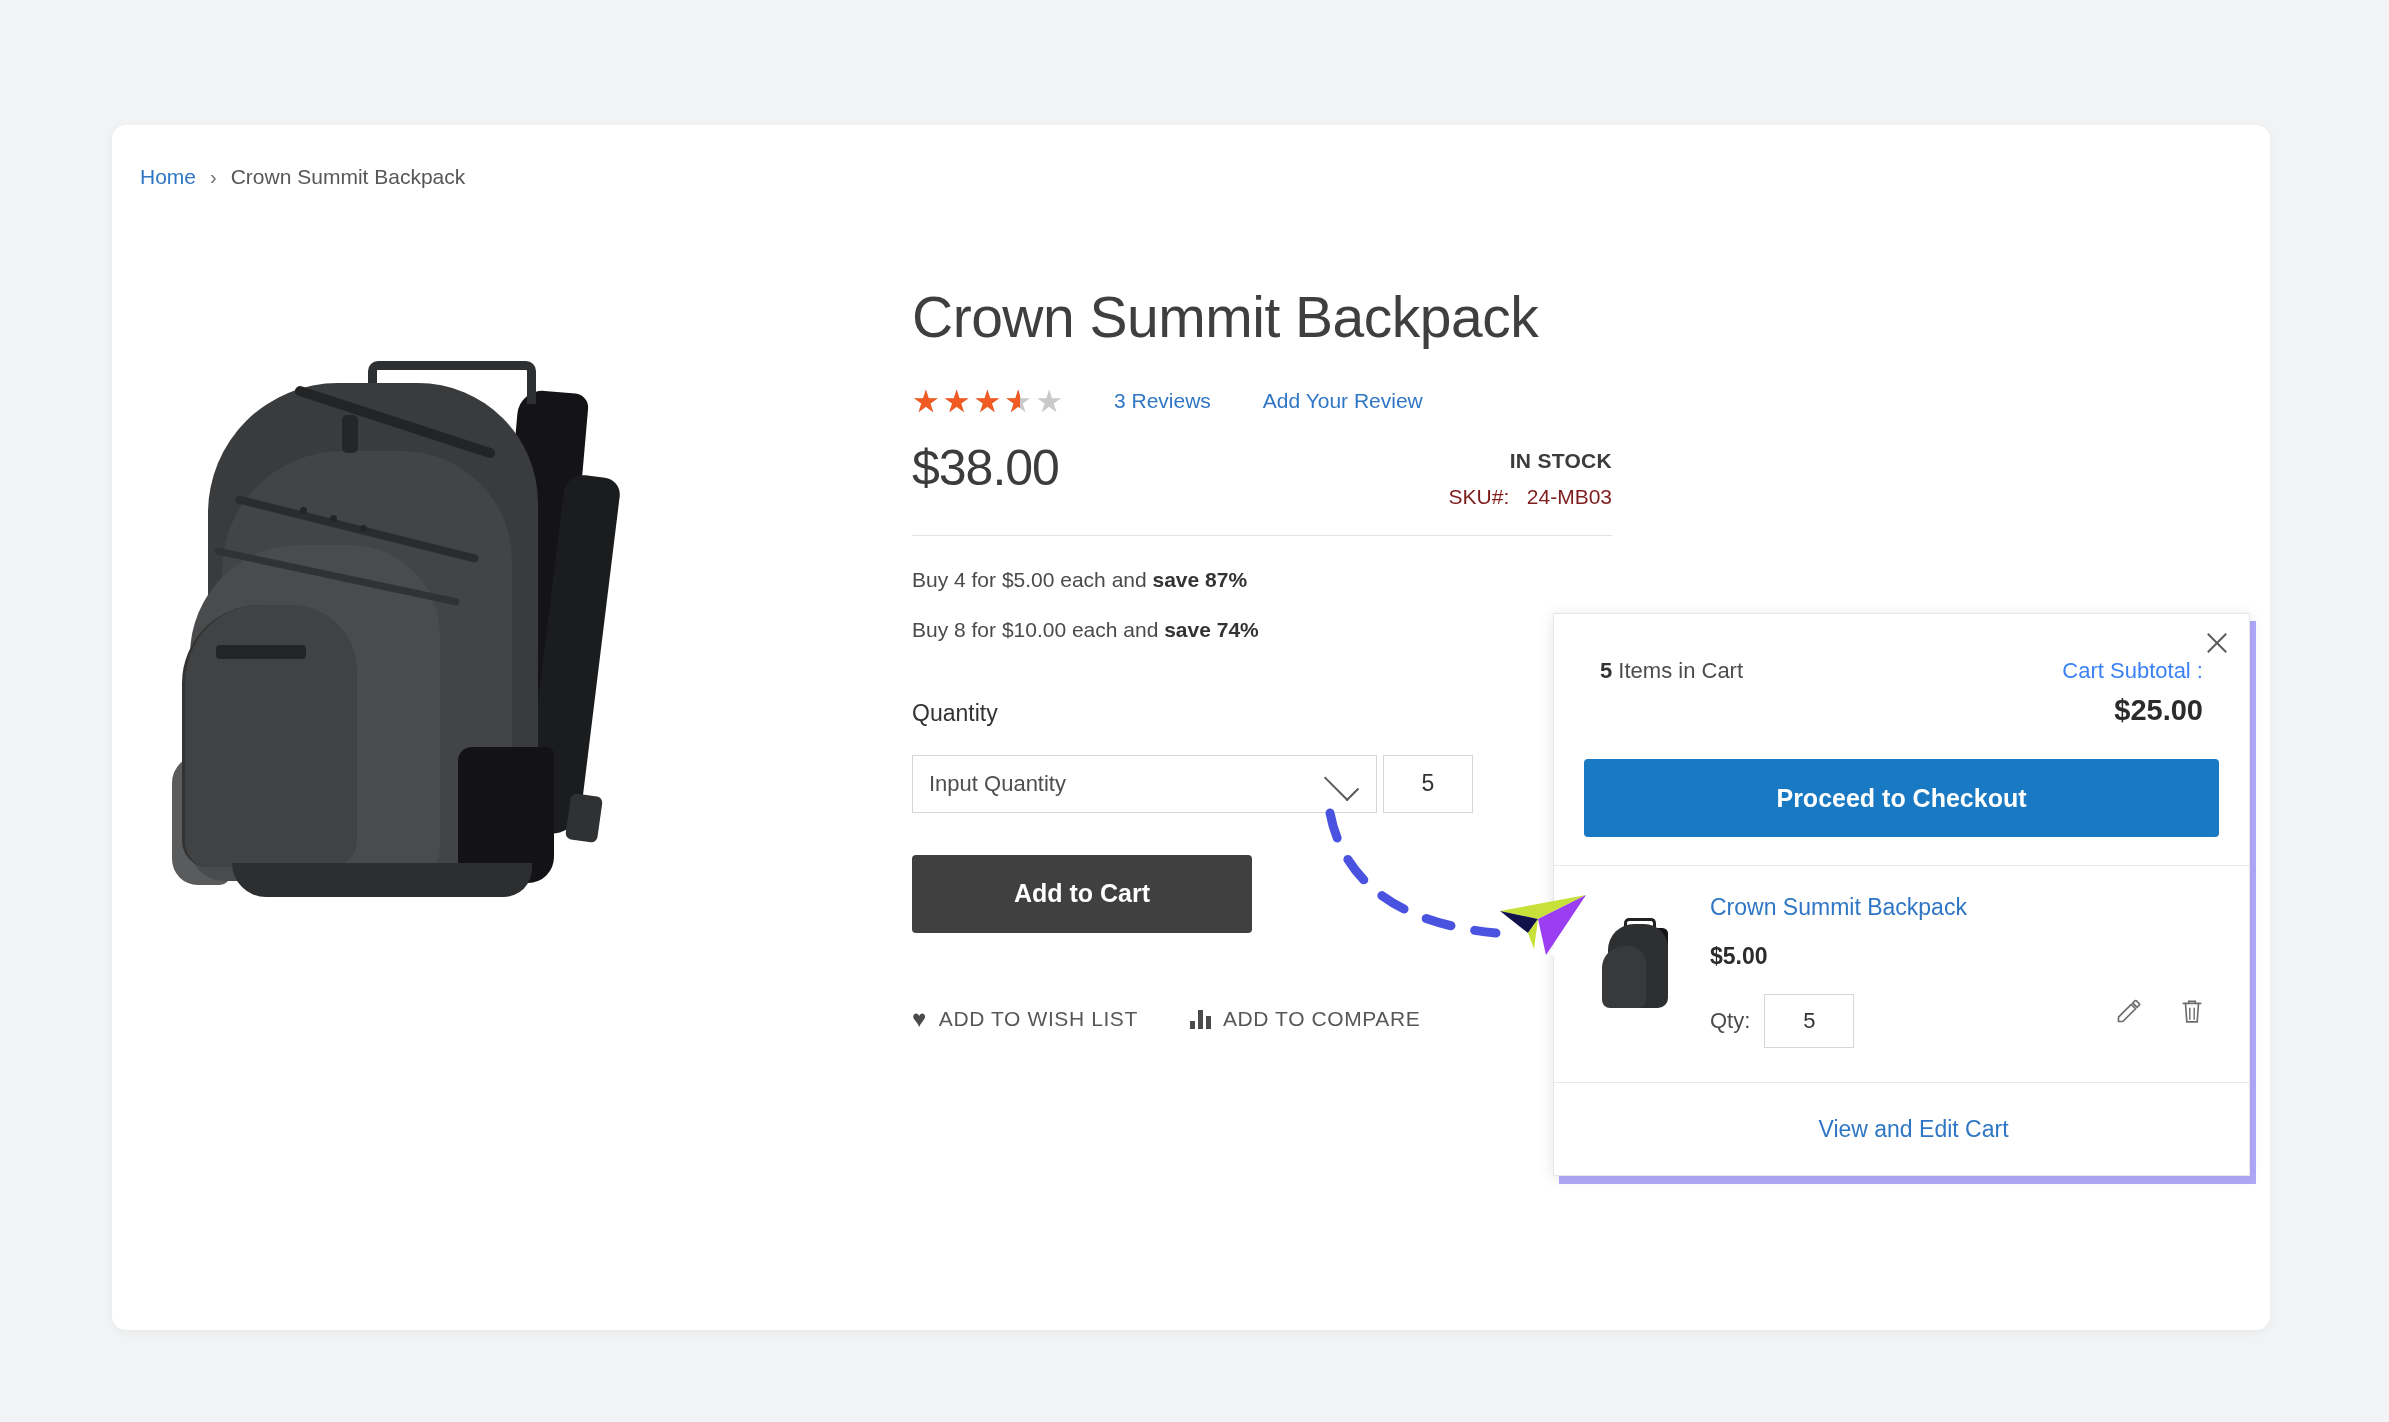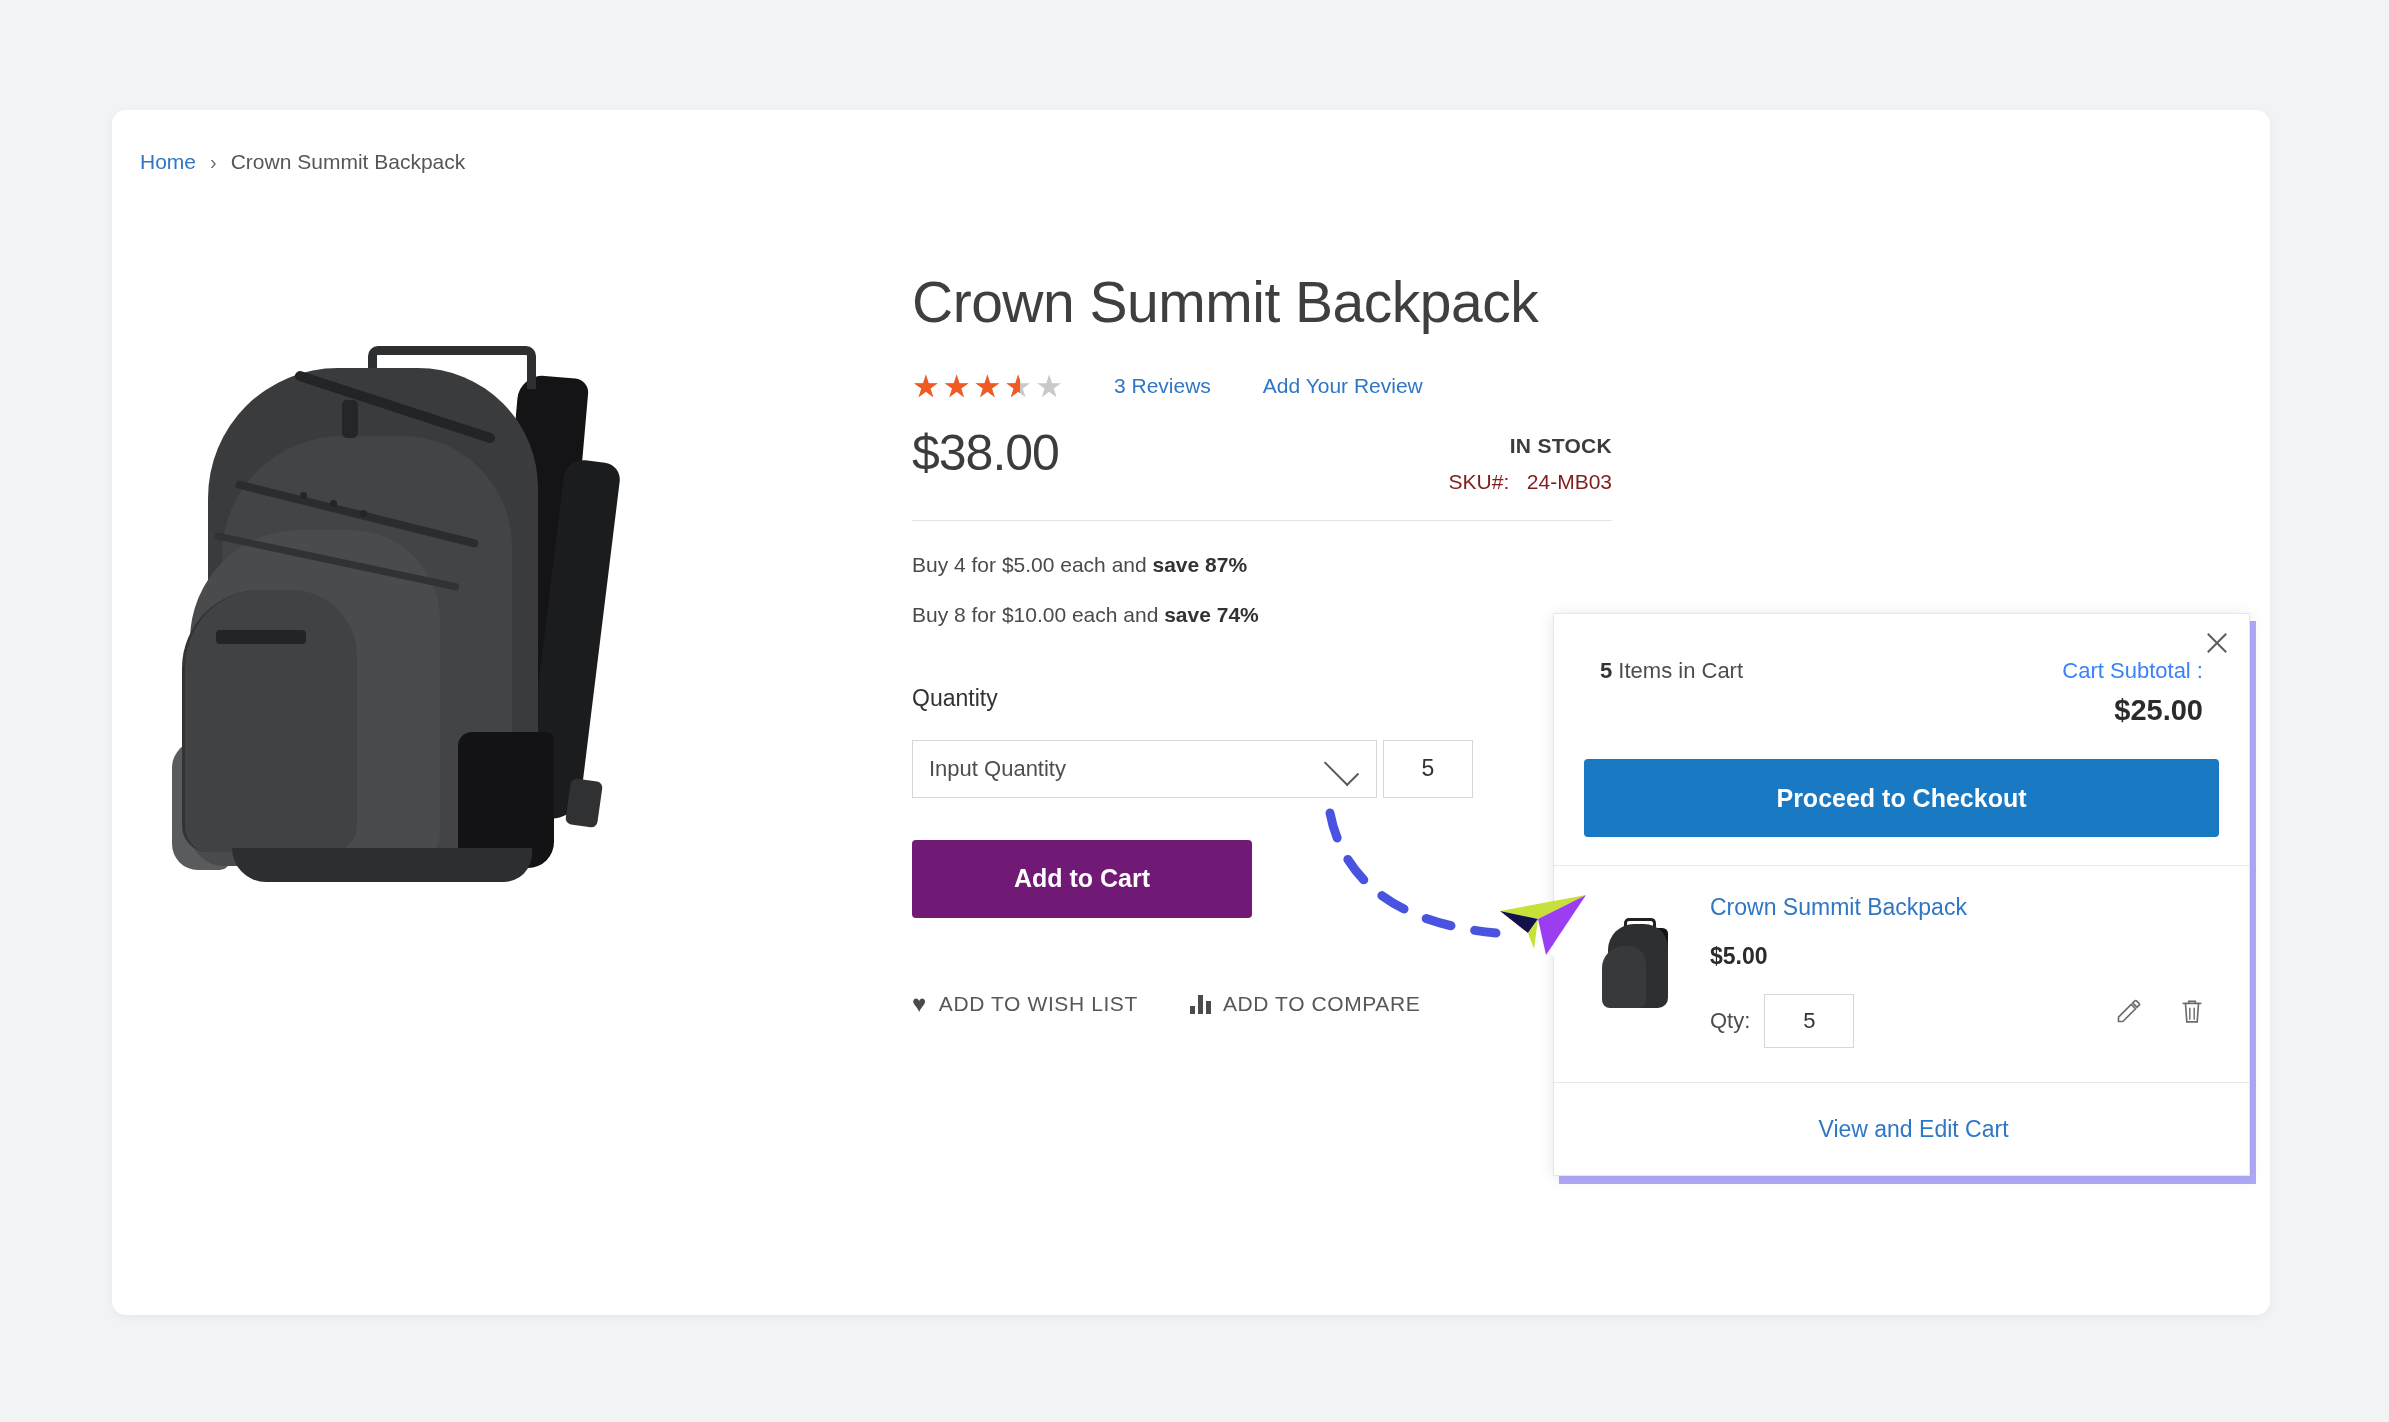--- a/index.html
+++ b/index.html
@@ -4,21 +4,21 @@
 <style>
   html,body{margin:0;padding:0;}
   body{
     width:2389px;height:1422px;
     background:#f2f3f5;
     font-family:"Liberation Sans", sans-serif;
     -webkit-font-smoothing:antialiased;
     overflow:hidden;
   }
   .page-card{
-    position:absolute;left:112px;top:110px;width:2158px;height:1205px;
+    position:absolute;left:112px;top:125px;width:2158px;height:1205px;
     background:#ffffff;border-radius:14px;
     box-shadow:0 2px 10px rgba(0,0,0,.05);
   }
 
   
   .breadcrumb{position:absolute;left:28px;top:40px;display:flex;align-items:center;gap:14px;
     font-size:21px;}
   .crumb-home{color:#2f76c4;cursor:pointer;}
   .crumb-sep{color:#6e6e6e;font-size:20px;}
   .crumb-current{color:#575757;}
@@ -84,21 +84,21 @@
   .qty-label{font-size:23px;color:#333;margin-top:58px;font-weight:400;}
   .qty-row{display:flex;align-items:center;margin-top:28px;}
   .qty-select{position:relative;width:463px;height:56px;border:1px solid #d6d6d6;background:#fff;
     display:flex;align-items:center;cursor:pointer;}
   .qty-select span{font-size:22px;color:#4e4e4e;padding-left:16px;}
   .chev{position:absolute;right:18px;top:19px;width:15px;height:15px;border-right:2.5px solid #5a5a5a;
     border-bottom:2.5px solid #5a5a5a;transform:rotate(45deg);}
   .qty-box{width:88px;height:56px;border:1px solid #d6d6d6;margin-left:6px;background:#fff;
     display:flex;align-items:center;justify-content:center;font-size:23px;color:#333;cursor:text;}
 
-  .btn-cart{margin-top:42px;width:340px;height:78px;background:#701a75;border:none;border-radius:4px;
+  .btn-cart{margin-top:42px;width:340px;height:78px;background:#404040;border:none;border-radius:4px;
     color:#fff;font-size:25px;font-weight:700;cursor:pointer;font-family:"Liberation Sans",sans-serif;}
 
   .links-row{display:flex;align-items:center;margin-top:74px;}
   .ic-link{display:flex;align-items:center;cursor:pointer;color:#575757;
     font-size:21px;letter-spacing:.6px;}
   .ic-link.compare{margin-left:52px;}
   .heart{font-size:24px;color:#4b4b4b;margin-right:12px;line-height:1;}
   .barsico{display:inline-flex;align-items:flex-end;gap:3px;height:20px;margin-right:12px;}
   .barsico i{display:block;width:5px;background:#4b4b4b;}
   .barsico i:nth-child(1){height:8px;}

